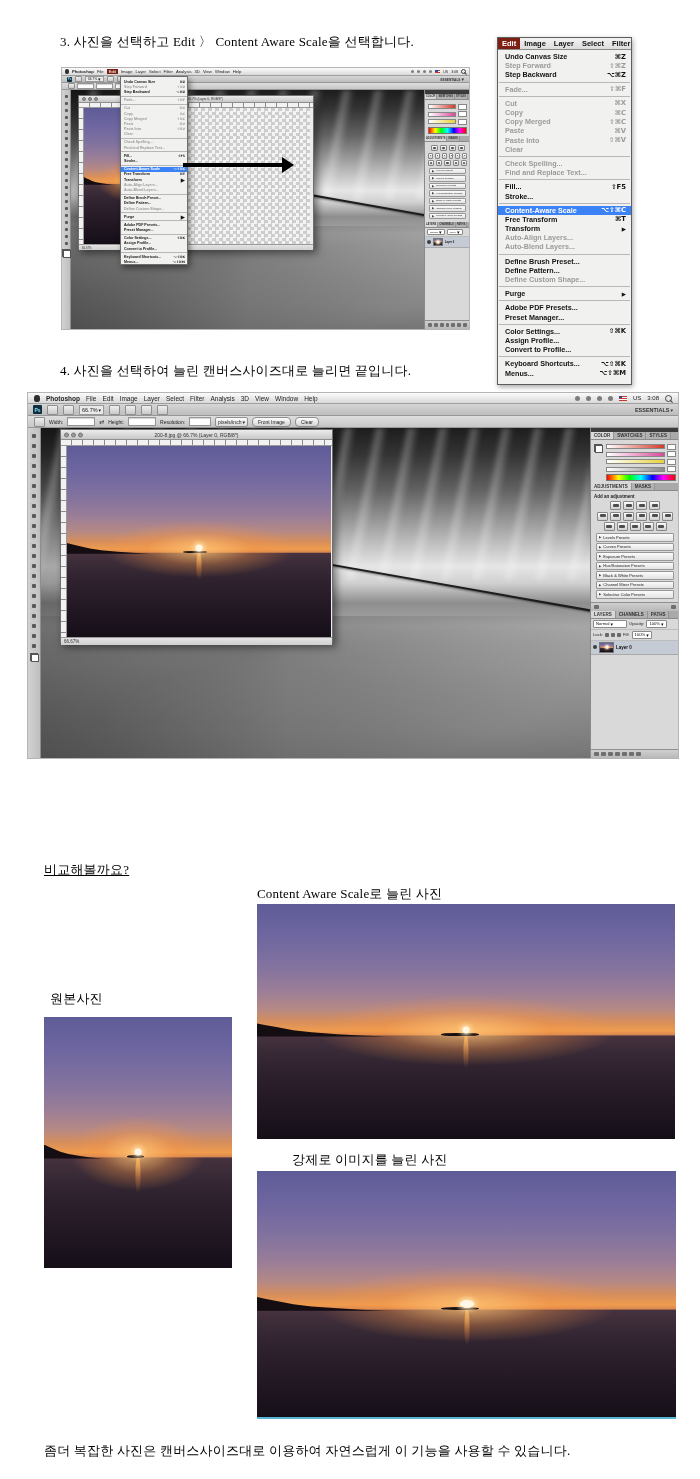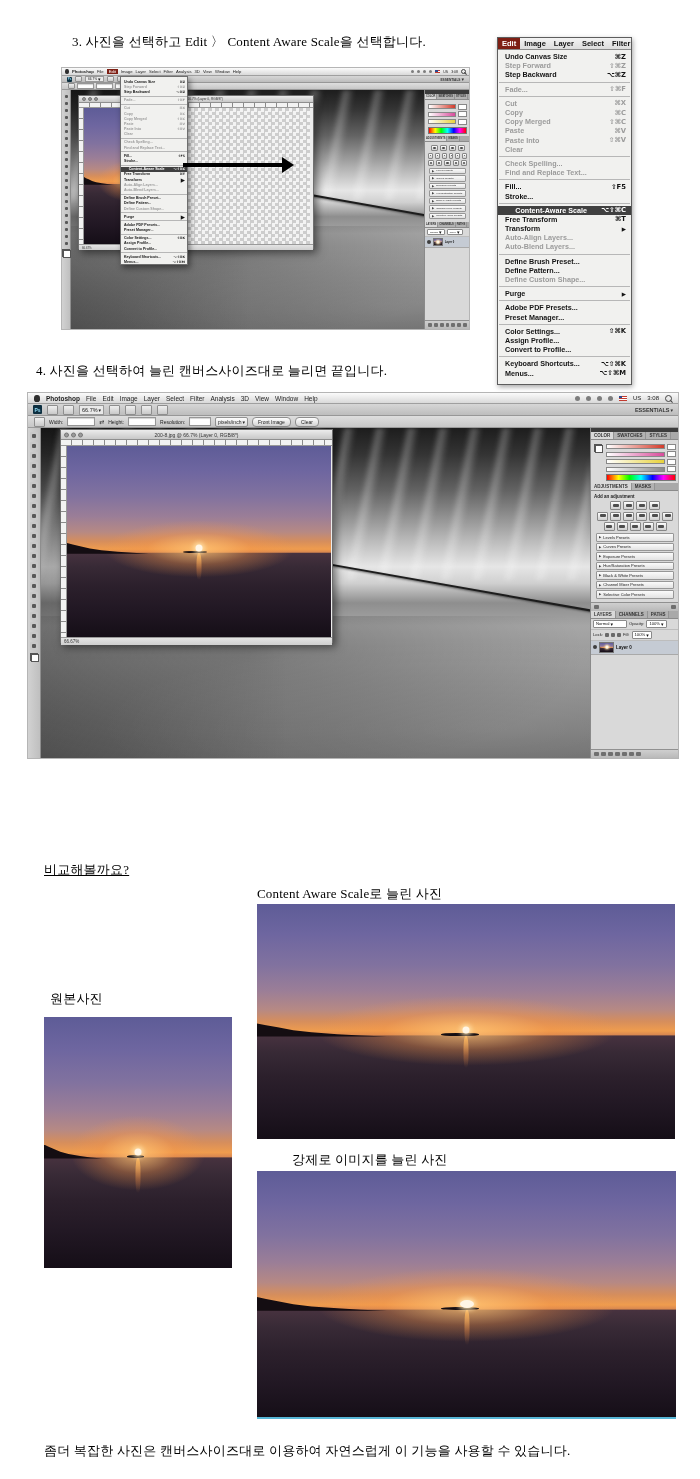--- a/index.html
+++ b/index.html
@@ -35,21 +35,21 @@
   
   #edit-panel{position:absolute;left:497px;top:37px;width:133px;height:346px;background:#f1f1ef;border:1px solid #5d5d5d;box-shadow:1px 2px 5px rgba(0,0,0,.35);font-family:"Liberation Sans","DejaVu Sans",sans-serif;}
   .ep-menubar{height:11px;display:flex;align-items:stretch;background:linear-gradient(#f3f3f3,#dcdcdc);border-bottom:1px solid #8a8a8a;overflow:hidden;}
   .ep-mb-item{font-size:7.5px;font-weight:bold;color:#111;display:flex;align-items:center;padding:0 4px;white-space:nowrap;}
   .ep-mb-item.active{background:#7e1f14;color:#fff;}
   .menu-list{padding:2px 0;}
   .mi{display:flex;align-items:center;height:9.2px;padding:0 5px 0 7px;font-size:7.2px;font-weight:bold;color:#141414;white-space:nowrap;}
   .mi .lbl{flex:1 1 auto;overflow:hidden;}
   .mi .sc{font-family:"DejaVu Sans",sans-serif;font-size:6.8px;margin-left:4px;}
   .mi.disabled{color:#9b9b9b;}
-  .mi.hl{background:#404040;color:#fff;text-align:center;}
+  .mi.hl{background:#3b82f6;color:#fff;}
   .mi .sub{font-size:5.5px;margin-left:4px;}
   .sep{height:1px;background:#b7b7b7;margin:2px 1px;}
 
   
   .ps{position:absolute;background:#9a9a9a;box-shadow:0 0 0 1px #b5b5b5;overflow:hidden;font-family:"Liberation Sans","DejaVu Sans",sans-serif;}
   .ps-menubar{position:absolute;left:0;top:0;width:100%;background:linear-gradient(#fbfbfb,#d9d9d9);border-bottom:1px solid #9f9f9f;display:flex;align-items:center;gap:6px;padding:0 6px;box-sizing:border-box;}
   #large-ps .ps-menubar{height:11px;font-size:6.5px;}
   #small-ps .ps-menubar{height:8px;font-size:4.2px;gap:3px;padding:0 3px;}
   .ps-mb-item{color:#1d1d1d;white-space:nowrap;}
   .ps-mb-item.brand{font-weight:bold;}
@@ -171,21 +171,21 @@
 
   
   #photo-original-wrap{position:absolute;left:44px;top:1017px;width:188px;height:335px;}
   .reflection{position:absolute;left:0;top:251px;width:188px;height:84px;overflow:hidden;}
   .refl-fade{position:absolute;inset:0;background:linear-gradient(180deg,rgba(255,255,255,.38),rgba(255,255,255,.92) 70%,#fff 100%);}
   .edge-line{position:absolute;left:0;bottom:0;width:100%;height:2px;background:#57b6d6;}
 </style>
 </head>
 <body>
 
-<div class="ktext" style="left:72px;top:33px;">3. 사진을 선택하고 Edit 〉 Content Aware Scale을 선택합니다.</div>
+<div class="ktext" style="left:60px;top:33px;">3. 사진을 선택하고 Edit 〉 Content Aware Scale을 선택합니다.</div>
 
 <div id="small-ps" class="ps" style="left:62px;top:68px;width:407px;height:261px;">
   <div class="ps-menubar" id="sps-menubar">
       <div class="apple"></div>
       <span class="ps-mb-item brand">Photoshop</span>
       <span class="ps-mb-item">File</span>
       <span class="ps-mb-item hl">Edit</span>
       <span class="ps-mb-item">Image</span>
       <span class="ps-mb-item">Layer</span>
       <span class="ps-mb-item">Select</span>
@@ -633,21 +633,21 @@
         <span class="lbl">Keyboard Shortcuts...</span>
         <span class="sc">⌥⇧⌘K</span>
       </div>
       <div class="mi">
         <span class="lbl">Menus...</span>
         <span class="sc">⌥⇧⌘M</span>
       </div>
     </div>
 </div>
 
-<div class="ktext" style="left:36px;top:362px;">4. 사진을 선택하여 늘린 캔버스사이즈대로 늘리면 끝입니다.</div>
+<div class="ktext" style="left:60px;top:362px;">4. 사진을 선택하여 늘린 캔버스사이즈대로 늘리면 끝입니다.</div>
 
 <div id="large-ps" class="ps" style="left:28px;top:393px;width:650px;height:365px;">
   <div class="ps-menubar" id="lps-menubar">
       <div class="apple"></div>
       <span class="ps-mb-item brand">Photoshop</span>
       <span class="ps-mb-item">File</span>
       <span class="ps-mb-item">Edit</span>
       <span class="ps-mb-item">Image</span>
       <span class="ps-mb-item">Layer</span>
       <span class="ps-mb-item">Select</span>

